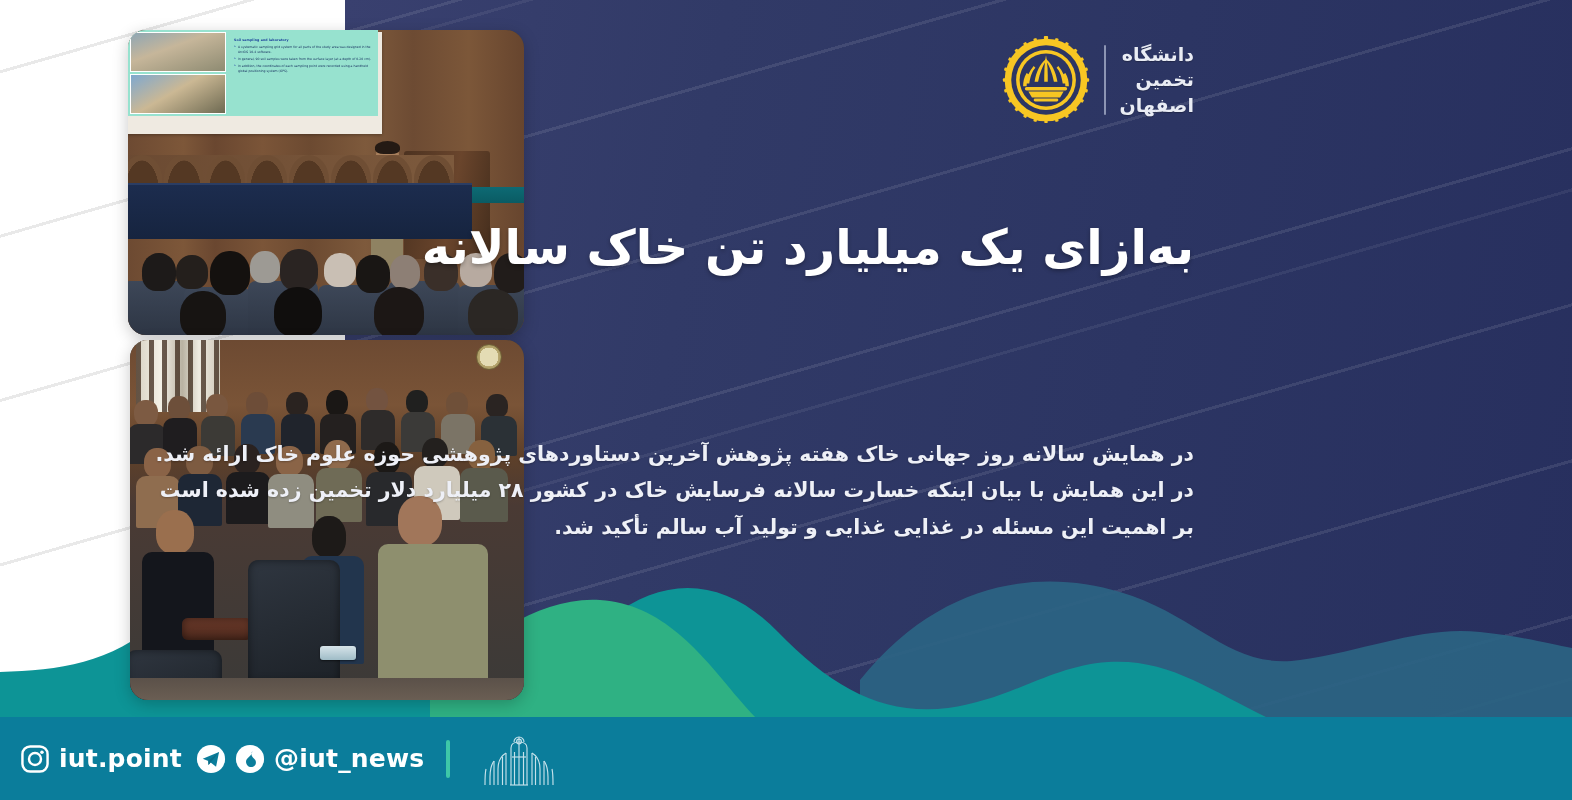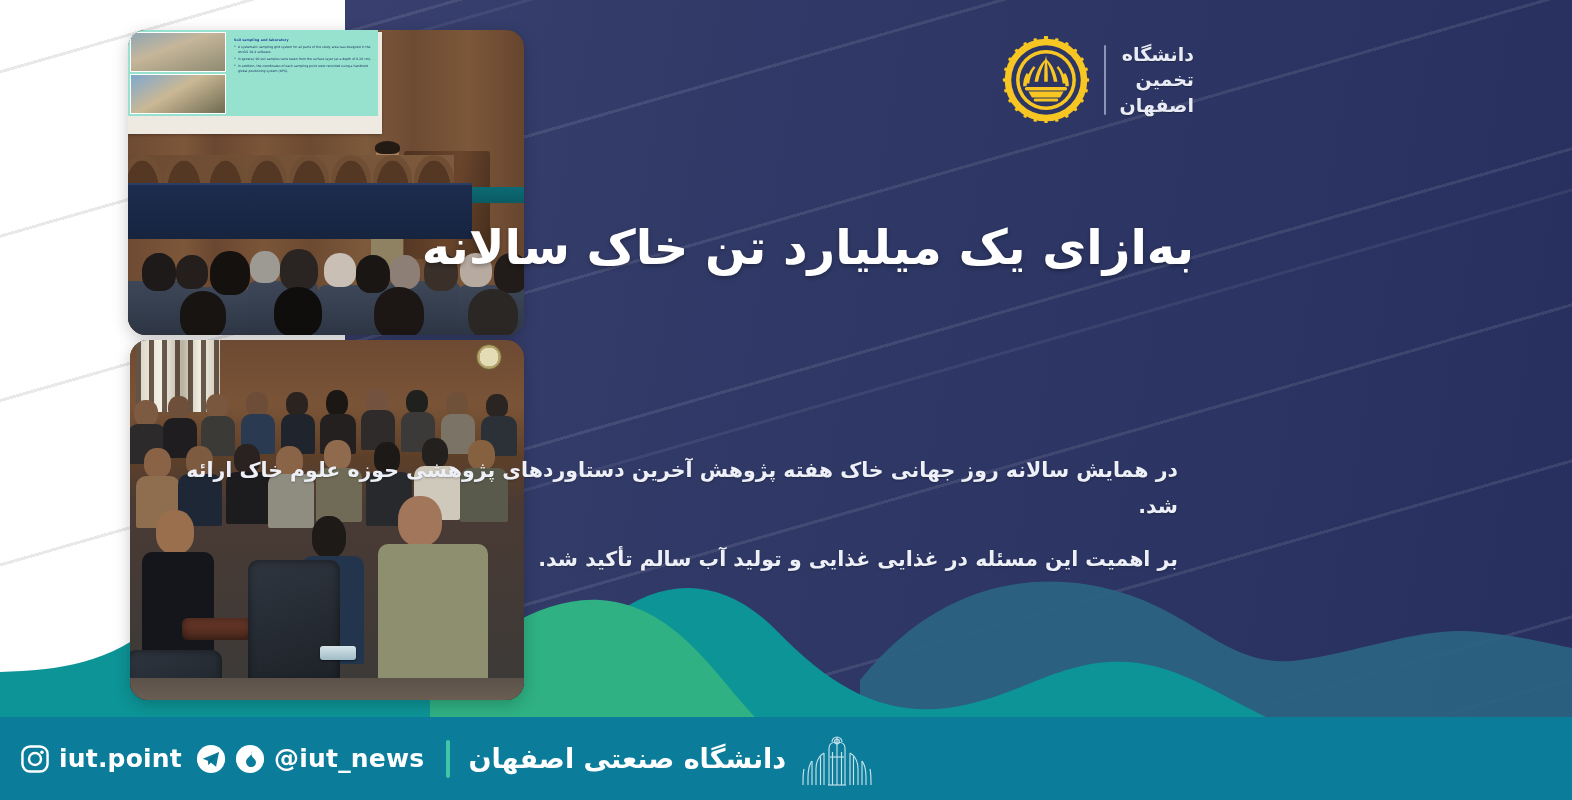--- a/index.html
+++ b/index.html
@@ -301,21 +301,21 @@
   .body-copy{
     position:absolute; right:378px; top:436px;
     width:1060px;
     text-align:right;
     color:#eef0f7;
     font-size:20.5px;
     line-height:1.78;
     font-weight:bold;
     text-shadow:0 1px 2px rgba(0,0,0,.25);
   }
-  .body-copy p{ margin:16px; }
+  .body-copy p{ margin:0; }
 
   
   .footer{
     position:absolute; left:0; bottom:0;
     width:1572px; height:83px;
     background:#0b7d9b;
     display:flex; align-items:center;
     direction:ltr;
     padding:0 26px 0 20px;
   }
@@ -615,20 +615,21 @@
     </div>
   </div>
 
 
   <div class="headline">
     <span class="l1">به‌ازای یک میلیارد تن خاک سالانه</span>
   </div>
 
   <div class="body-copy">
     <p>در همایش سالانه روز جهانی خاک هفته پژوهش آخرین دستاوردهای پژوهشی حوزه علوم خاک ارائه شد.</p>
+    <p>در این همایش  با بیان اینکه خسارت سالانه فرسایش خاک در کشور ۲۸ میلیارد دلار تخمین زده شده است</p>
     <p>بر اهمیت این مسئله در غذایی غذایی و تولید آب سالم تأکید شد.</p>
   </div>
 
   <div class="footer">
 
     <div class="f-group">
       <span class="f-icon">
         <svg viewBox="0 0 32 32" aria-hidden="true">
           <rect x="2.6" y="2.6" width="26.8" height="26.8" rx="8.2" fill="none" stroke="#ffffff" stroke-width="2.6"></rect>
           <circle cx="16" cy="16" r="6.4" fill="none" stroke="#ffffff" stroke-width="2.6"></circle>
@@ -654,21 +655,20 @@
           <path d="M18.4 7.4 C18.4 12.6 13.2 13.8 12.0 17.4 C11.0 20.6 13.4 24.6 17.2 24.6
                    C20.6 24.6 22.8 21.8 22.2 18.6 C21.6 15.4 17.6 14.6 17.6 11.0
                    C17.6 9.4 18.0 8.2 18.4 7.4 Z" fill="#0b7d9b"></path>
         </svg>
       </span>
       <span class="f-handle">@iut_news</span>
     </div>
 
     <div class="f-sep"></div>
 
-    <div class="f-uni">دانشگاه صنعتی اصفهان</div>
 
     <span class="f-build">
       <svg viewBox="0 0 70 56" aria-hidden="true">
         <g fill="none" stroke="#cfe7ef" stroke-width="1.15" opacity="0.95">
 
           <path d="M35 6 L35 54"></path>
           <path d="M30 11 C30 8 32.4 6 35 6 C37.6 6 40 8 40 11"></path>
           <circle cx="35" cy="10.5" r="2.4"></circle>
           <path d="M27 17 L27 54"></path>
           <path d="M43 17 L43 54"></path>

